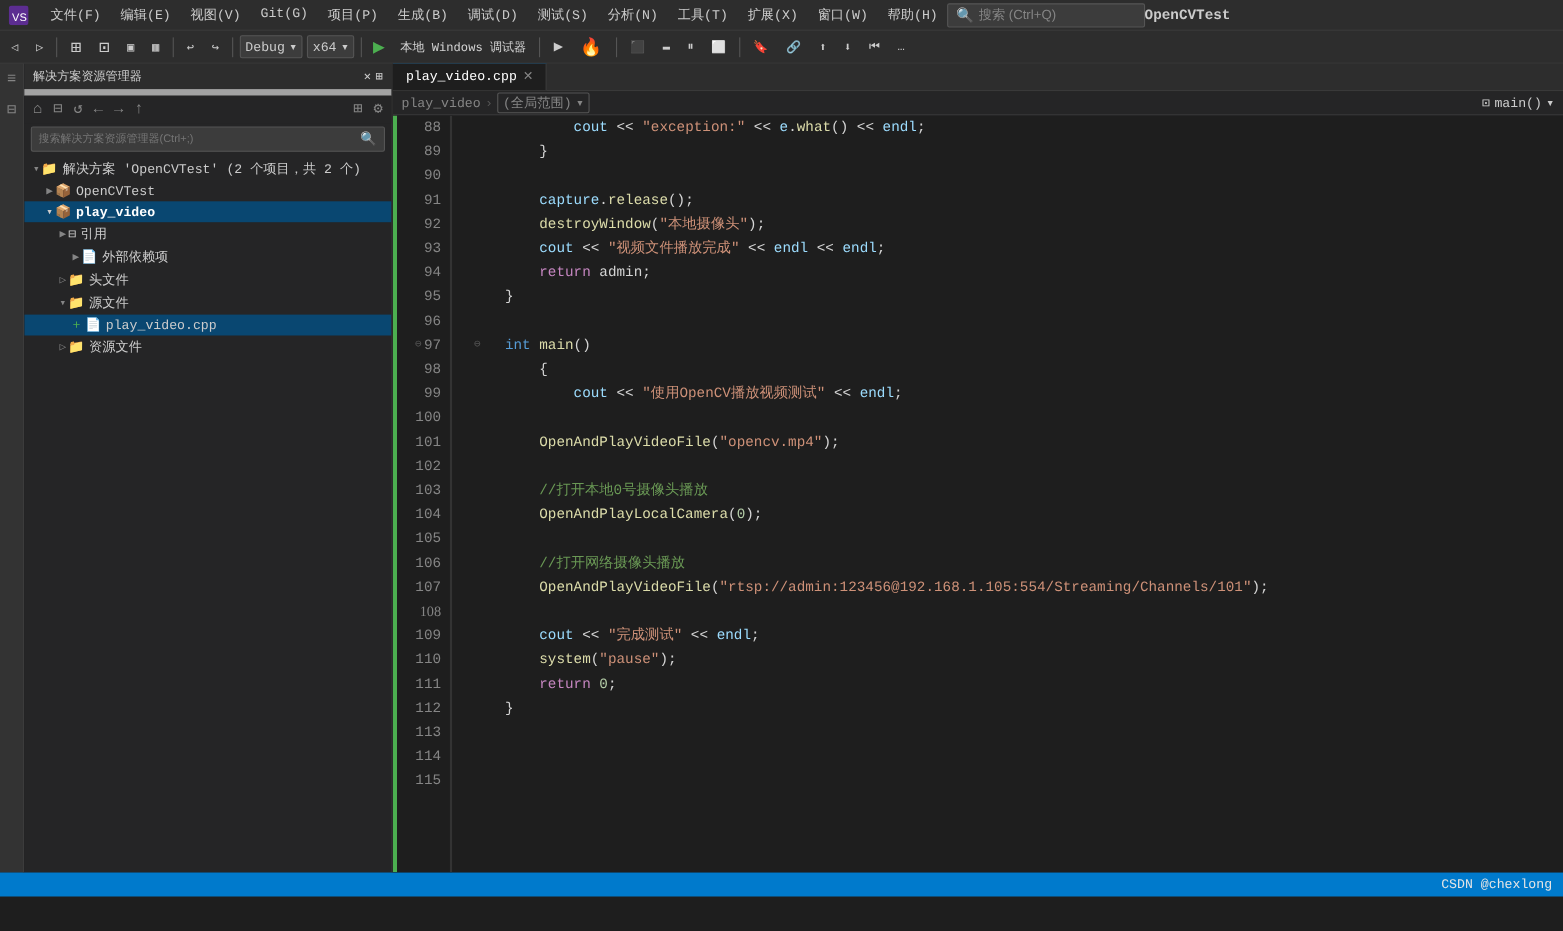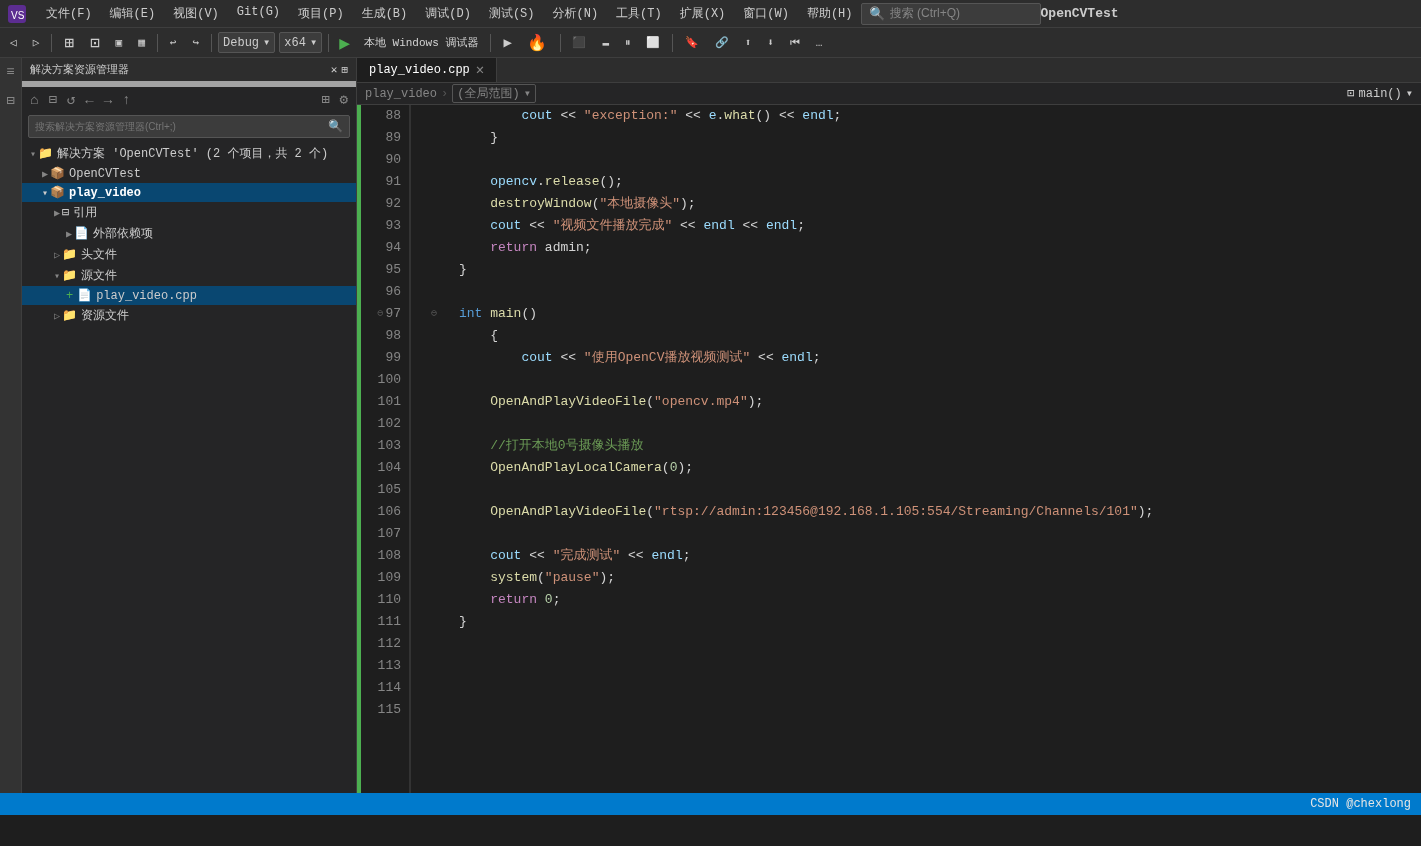--- a/index.html
+++ b/index.html
@@ -517,21 +517,21 @@
         <div style="height:22px;">98</div>
         <div style="height:22px;">99</div>
         <div style="height:22px;">100</div>
         <div style="height:22px;">101</div>
         <div style="height:22px;">102</div>
         <div style="height:22px;">103</div>
         <div style="height:22px;">104</div>
         <div style="height:22px;">105</div>
         <div style="height:22px;">106</div>
         <div style="height:22px;">107</div>
-        <div style="height:22px;">108</div>
+        <div style="height:22px;font-family:Liberation Serif, serif;">108</div>
         <div style="height:22px;">109</div>
         <div style="height:22px;">110</div>
         <div style="height:22px;">111</div>
         <div style="height:22px;">112</div>
         <div style="height:22px;">113</div>
         <div style="height:22px;">114</div>
         <div style="height:22px;">115</div>
       </div>
 
       <div id="code-content">
@@ -543,21 +543,21 @@
 
         <div class="code-line">
           <span style="width:32px;display:inline-block;"></span>
           <span class="plain">    }</span>
         </div>
 
         <div class="code-line"><span style="width:32px;display:inline-block;"></span></div>
 
         <div class="code-line">
           <span style="width:32px;display:inline-block;"></span>
-          <span class="plain">    </span><span class="var">opencv</span><span class="op">.</span><span class="fn">release</span><span class="op">();</span>
+          <span class="plain">    </span><span class="var">capture</span><span class="op">.</span><span class="fn">release</span><span class="op">();</span>
         </div>
 
         <div class="code-line">
           <span style="width:32px;display:inline-block;"></span>
           <span class="plain">    </span><span class="fn">destroyWindow</span><span class="op">(</span><span class="str">"本地摄像头"</span><span class="op">);</span>
         </div>
 
         <div class="code-line">
           <span style="width:32px;display:inline-block;"></span>
           <span class="plain">    </span><span class="var">cout</span><span class="op"> &lt;&lt; </span><span class="str">"视频文件播放完成"</span><span class="op"> &lt;&lt; </span><span class="var">endl</span><span class="op"> &lt;&lt; </span><span class="var">endl</span><span class="op">;</span>
@@ -606,20 +606,24 @@
           <span class="cmt">    //打开本地0号摄像头播放</span>
         </div>
 
         <div class="code-line">
           <span style="width:32px;display:inline-block;"></span>
           <span class="plain">    </span><span class="fn">OpenAndPlayLocalCamera</span><span class="op">(</span><span class="num">0</span><span class="op">);</span>
         </div>
 
         <div class="code-line"><span style="width:32px;display:inline-block;"></span></div>
 
+        <div class="code-line">
+          <span style="width:32px;display:inline-block;"></span>
+          <span class="cmt">    //打开网络摄像头播放</span>
+        </div>
 
         <div class="code-line">
           <span style="width:32px;display:inline-block;"></span>
           <span class="plain">    </span><span class="fn">OpenAndPlayVideoFile</span><span class="op">(</span><span class="str">"rtsp://admin:123456@192.168.1.105:554/Streaming/Channels/101"</span><span class="op">);</span>
         </div>
 
         <div class="code-line"><span style="width:32px;display:inline-block;"></span></div>
 
         <div class="code-line">
           <span style="width:32px;display:inline-block;"></span>

